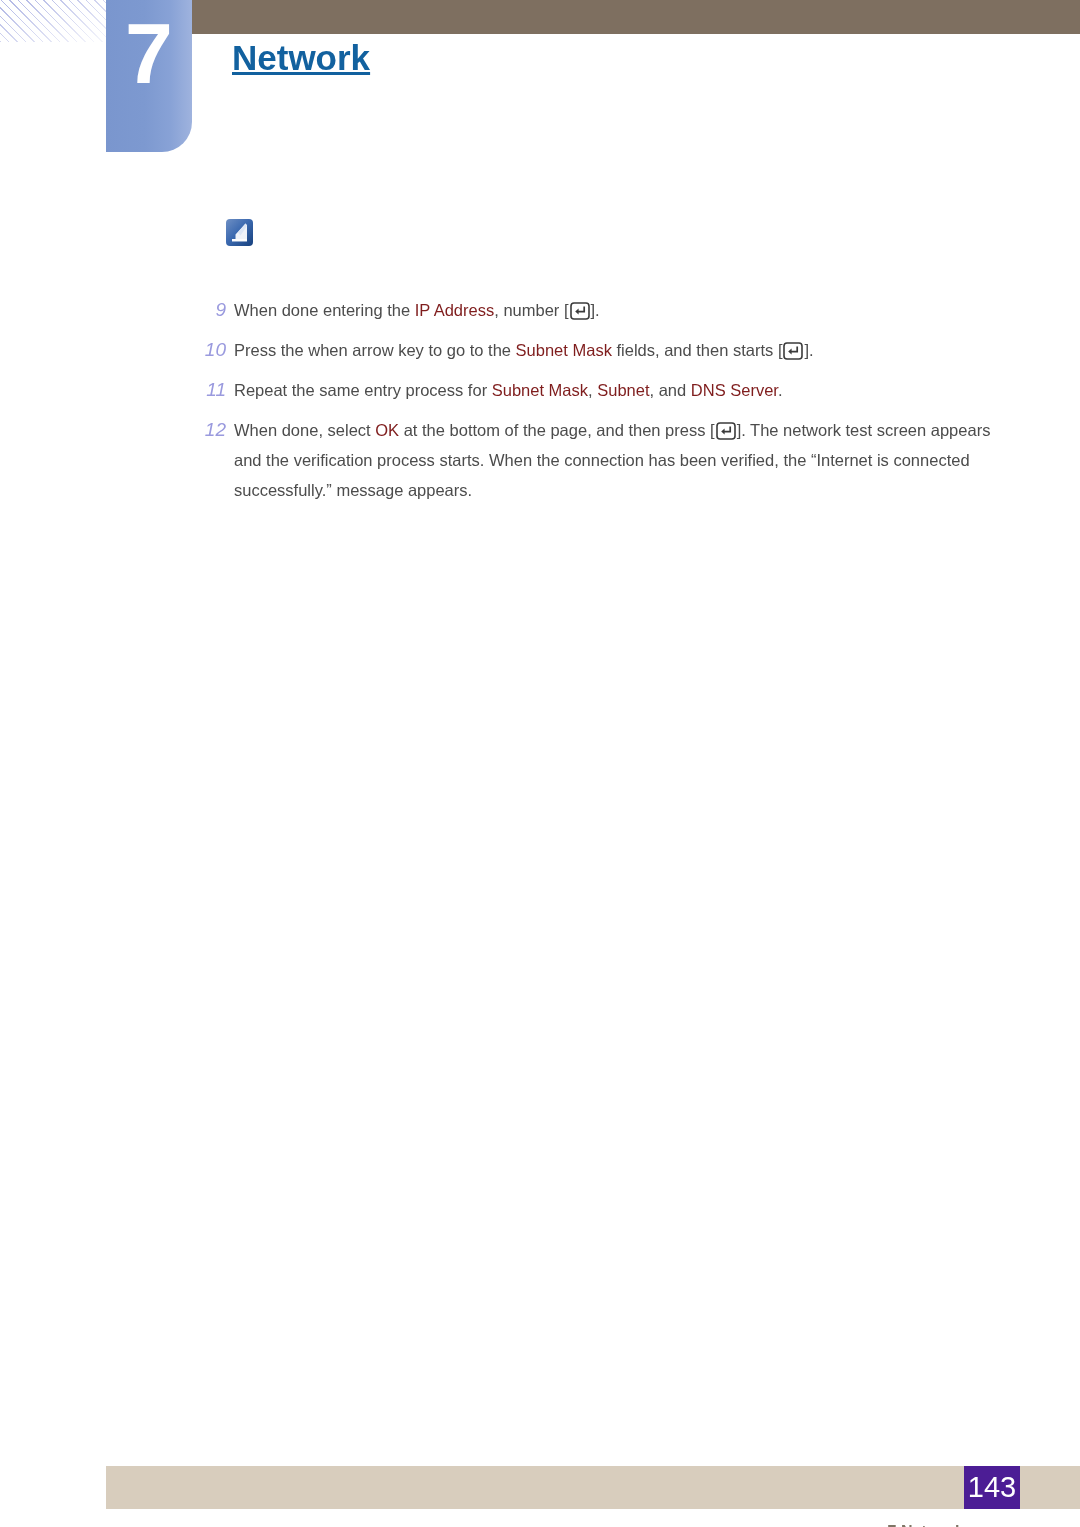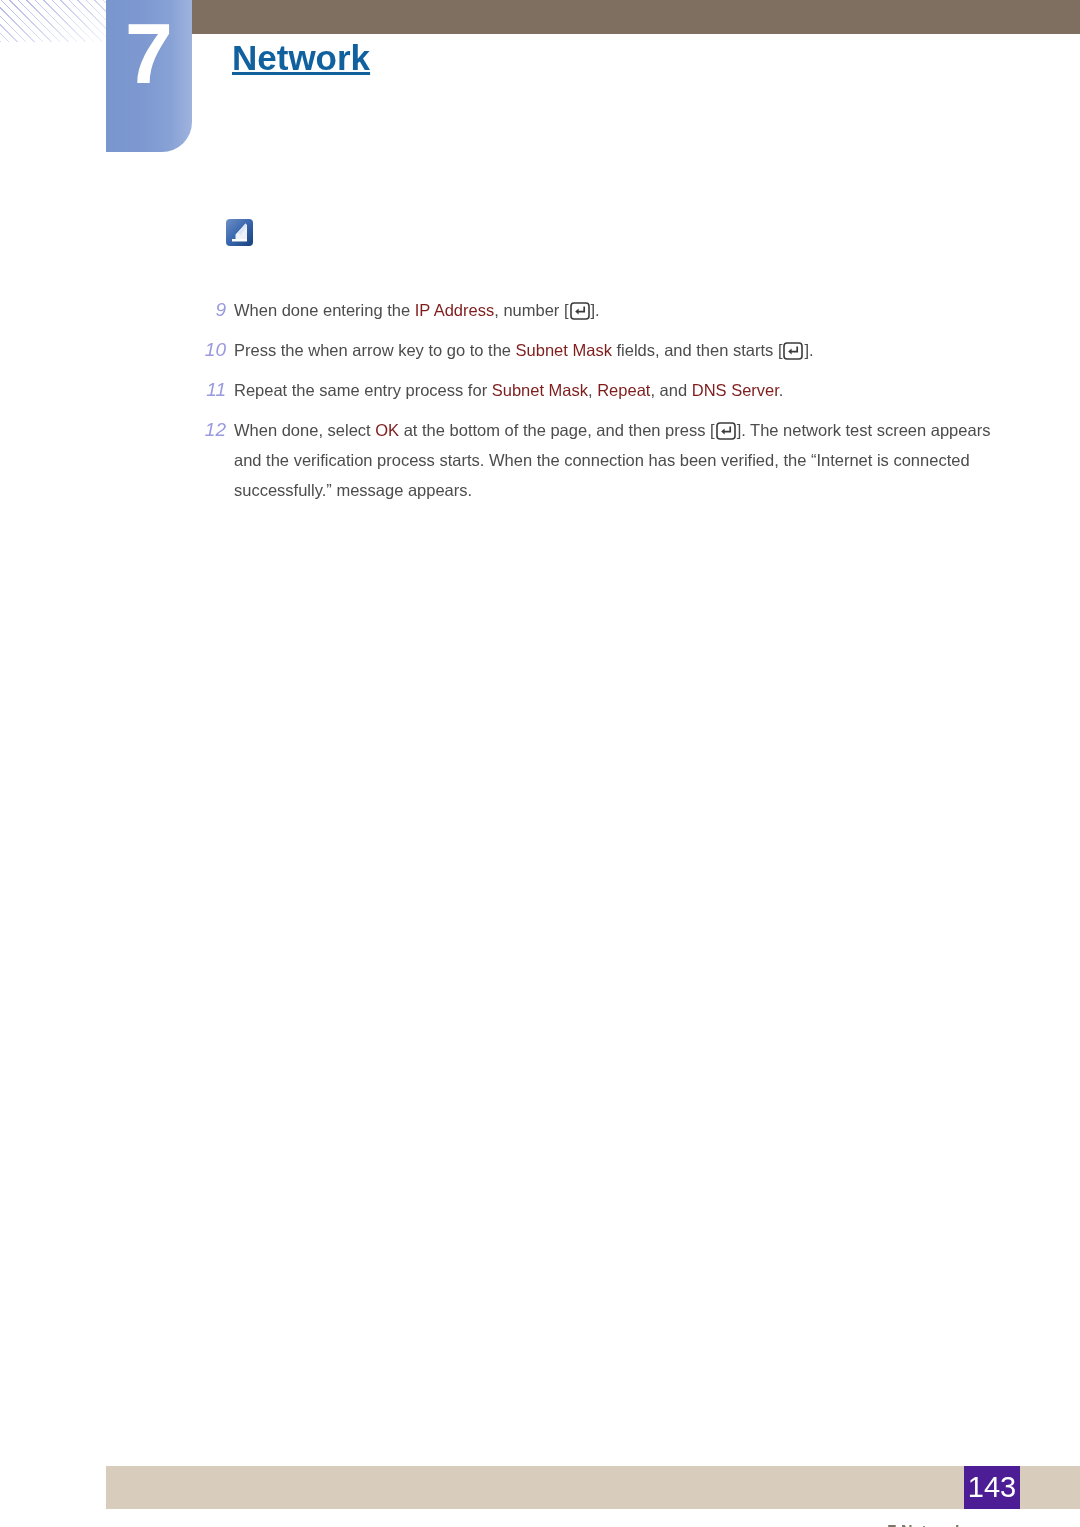--- a/index.html
+++ b/index.html
@@ -213,21 +213,21 @@
       <li><span class="num">9</span><span><span>When done entering the </span><span class="hl">IP Address</span><span>, number [</span><span class="enter-key"><svg width="20" height="18" viewBox="0 0 20 18" aria-hidden="true">
               <rect x="1" y="1" width="18" height="16" rx="3" ry="3" fill="#ffffff" stroke="#3b3b3b" stroke-width="1.6"></rect>
               <path d="M14.2 4.6 L14.2 9.6 L7.6 9.6" fill="none" stroke="#3b3b3b" stroke-width="1.7"></path>
               <path d="M8.6 6.6 L5.2 9.6 L8.6 12.6 Z" fill="#3b3b3b"></path>
             </svg></span><span>].</span></span></li>
       <li><span class="num">10</span><span><span>Press the when arrow key to go to the </span><span class="hl">Subnet Mask</span><span> fields, and then starts [</span><span class="enter-key"><svg width="20" height="18" viewBox="0 0 20 18" aria-hidden="true">
               <rect x="1" y="1" width="18" height="16" rx="3" ry="3" fill="#ffffff" stroke="#3b3b3b" stroke-width="1.6"></rect>
               <path d="M14.2 4.6 L14.2 9.6 L7.6 9.6" fill="none" stroke="#3b3b3b" stroke-width="1.7"></path>
               <path d="M8.6 6.6 L5.2 9.6 L8.6 12.6 Z" fill="#3b3b3b"></path>
             </svg></span><span>].</span></span></li>
-      <li><span class="num">11</span><span><span>Repeat the same entry process for </span><span class="hl">Subnet Mask</span><span>, </span><span class="hl">Repeat</span><span>, and </span><span class="hl">DNS Server</span><span>.</span></span></li>
+      <li><span class="num">11</span><span><span>Repeat the same entry process for </span><span class="hl">Subnet Mask</span><span>, </span><span class="hl">Subnet</span><span>, and </span><span class="hl">DNS Server</span><span>.</span></span></li>
       <li><span class="num">12</span><span><span>When done, select </span><span class="hl">OK</span><span> at the bottom of the page, and then press [</span><span class="enter-key"><svg width="20" height="18" viewBox="0 0 20 18" aria-hidden="true">
               <rect x="1" y="1" width="18" height="16" rx="3" ry="3" fill="#ffffff" stroke="#3b3b3b" stroke-width="1.6"></rect>
               <path d="M14.2 4.6 L14.2 9.6 L7.6 9.6" fill="none" stroke="#3b3b3b" stroke-width="1.7"></path>
               <path d="M8.6 6.6 L5.2 9.6 L8.6 12.6 Z" fill="#3b3b3b"></path>
             </svg></span><span>]. The network test screen appears and the verification process starts. When the connection has been verified, the “Internet is connected successfully.” message appears.</span></span></li>
     </ol>
 </div>
 
 <div class="footer">
   <div class="footer-label">7 Network</div>

